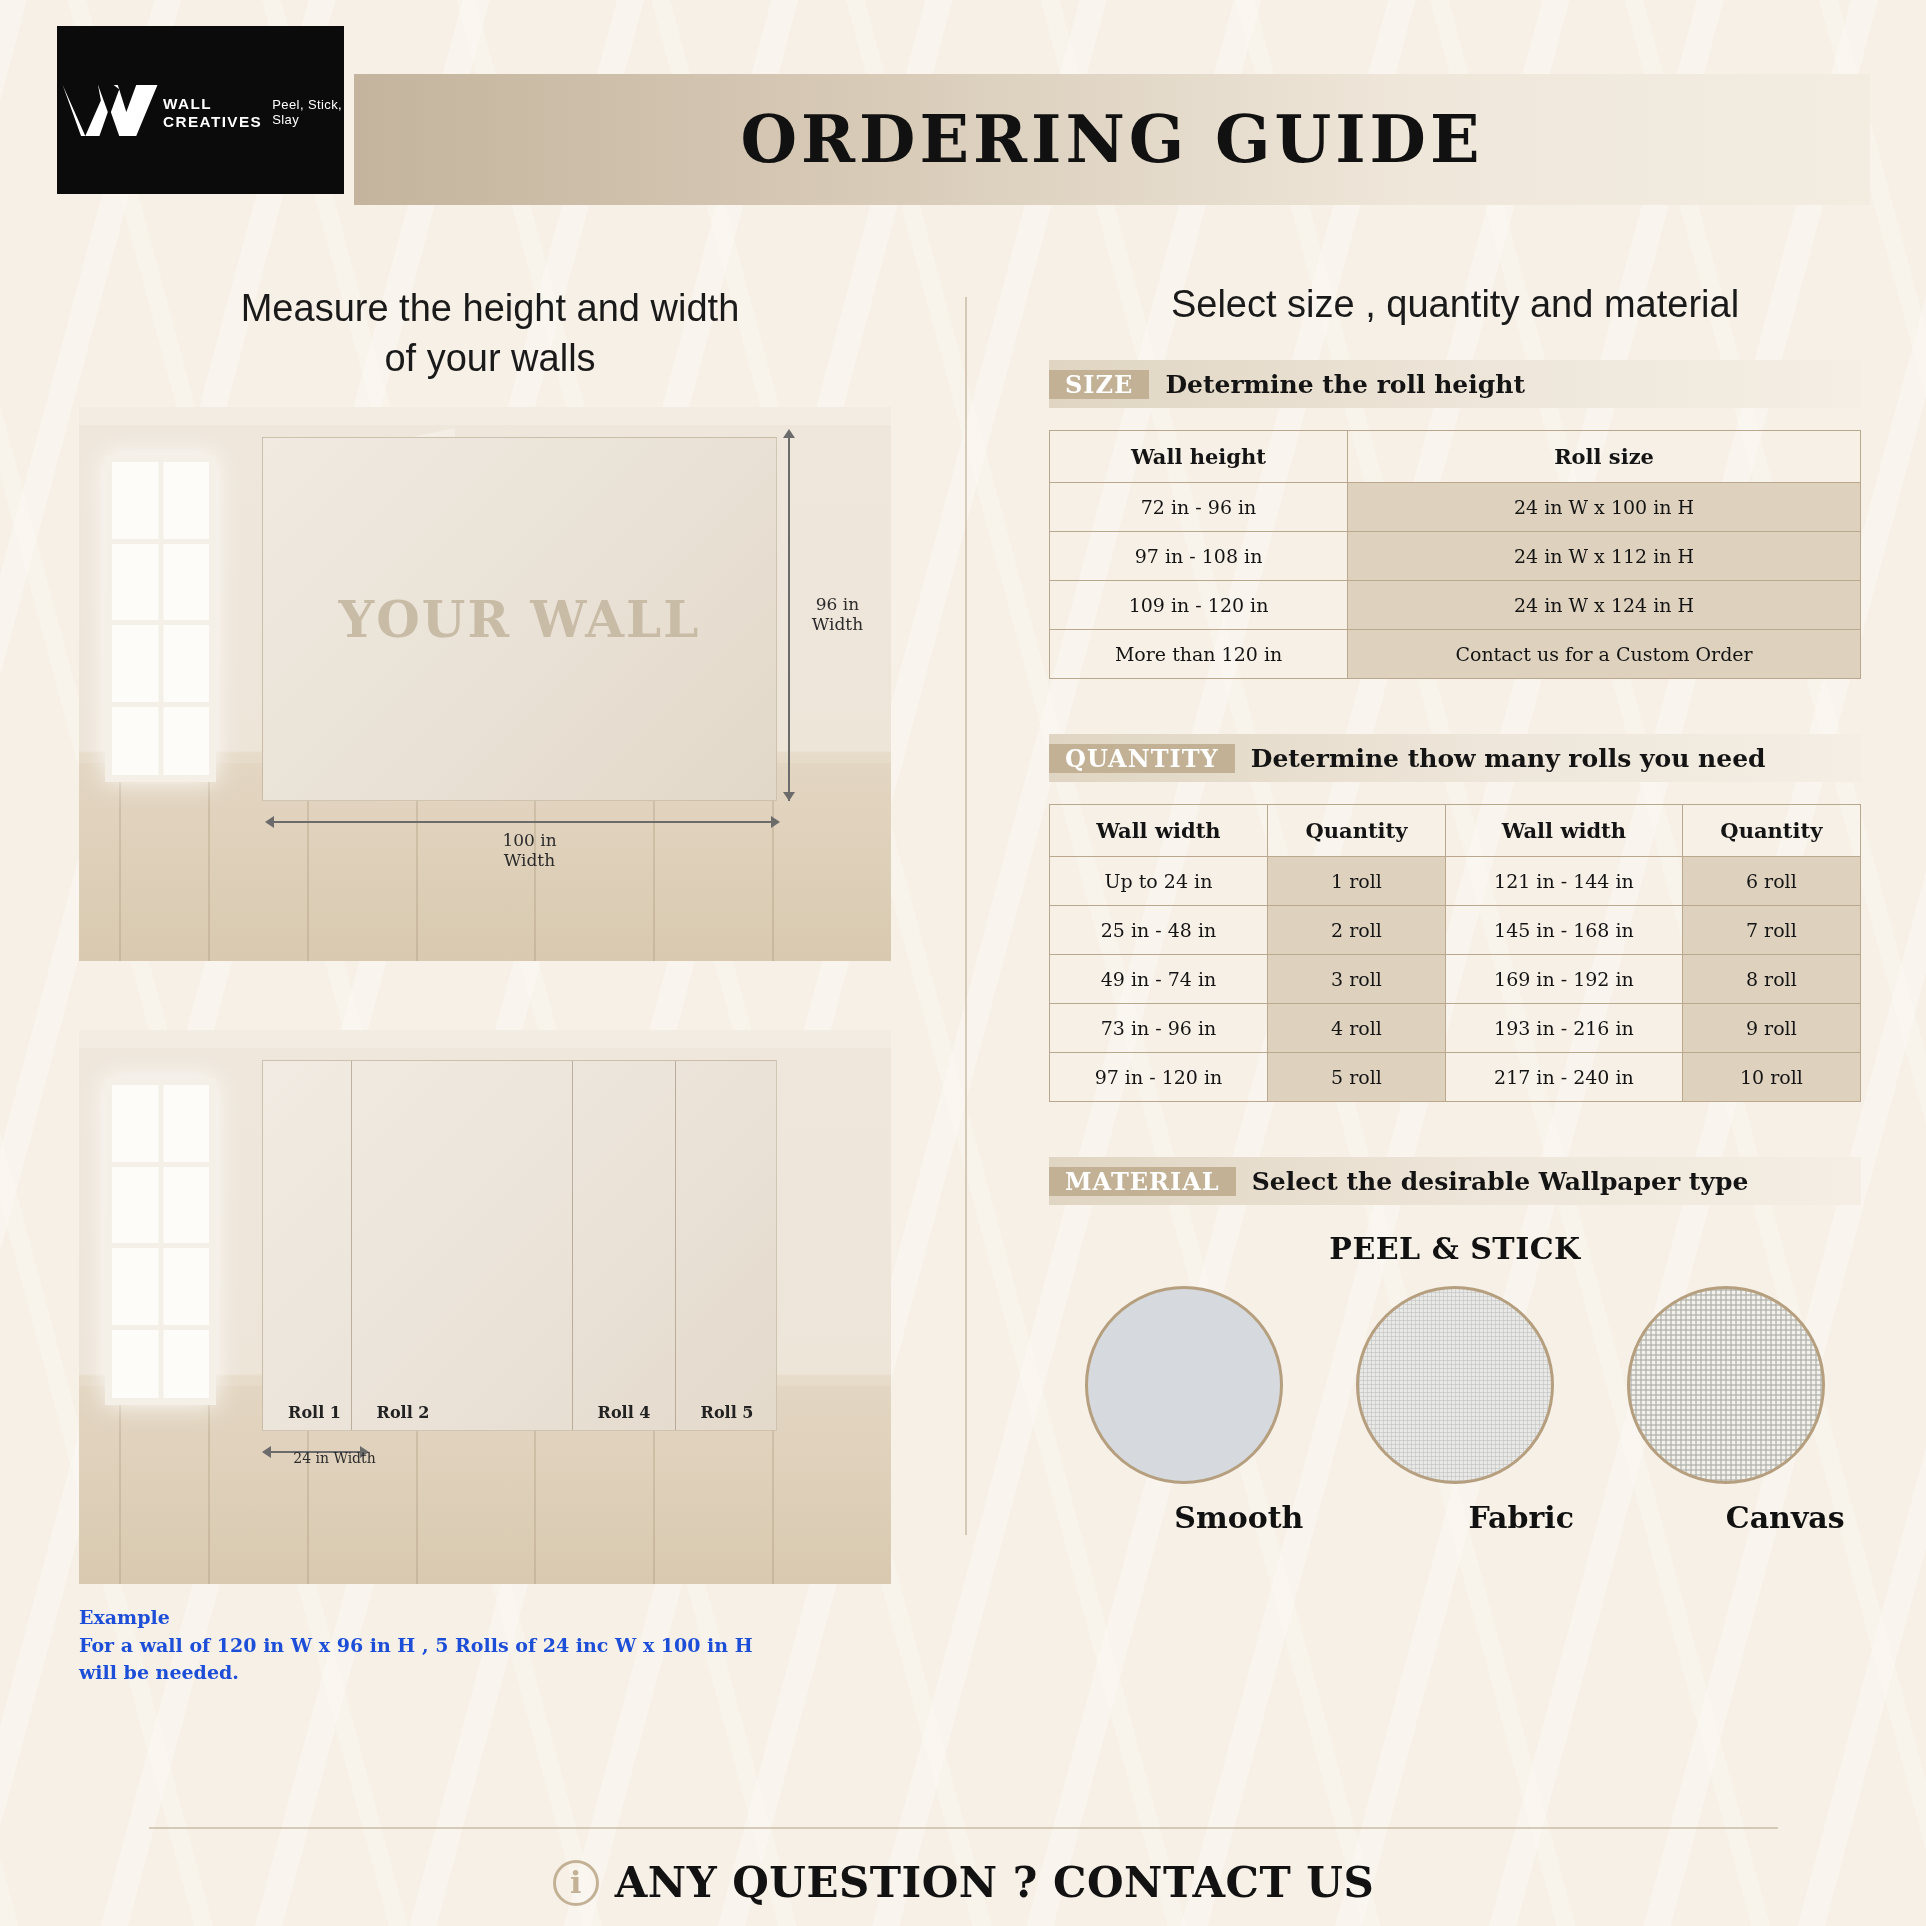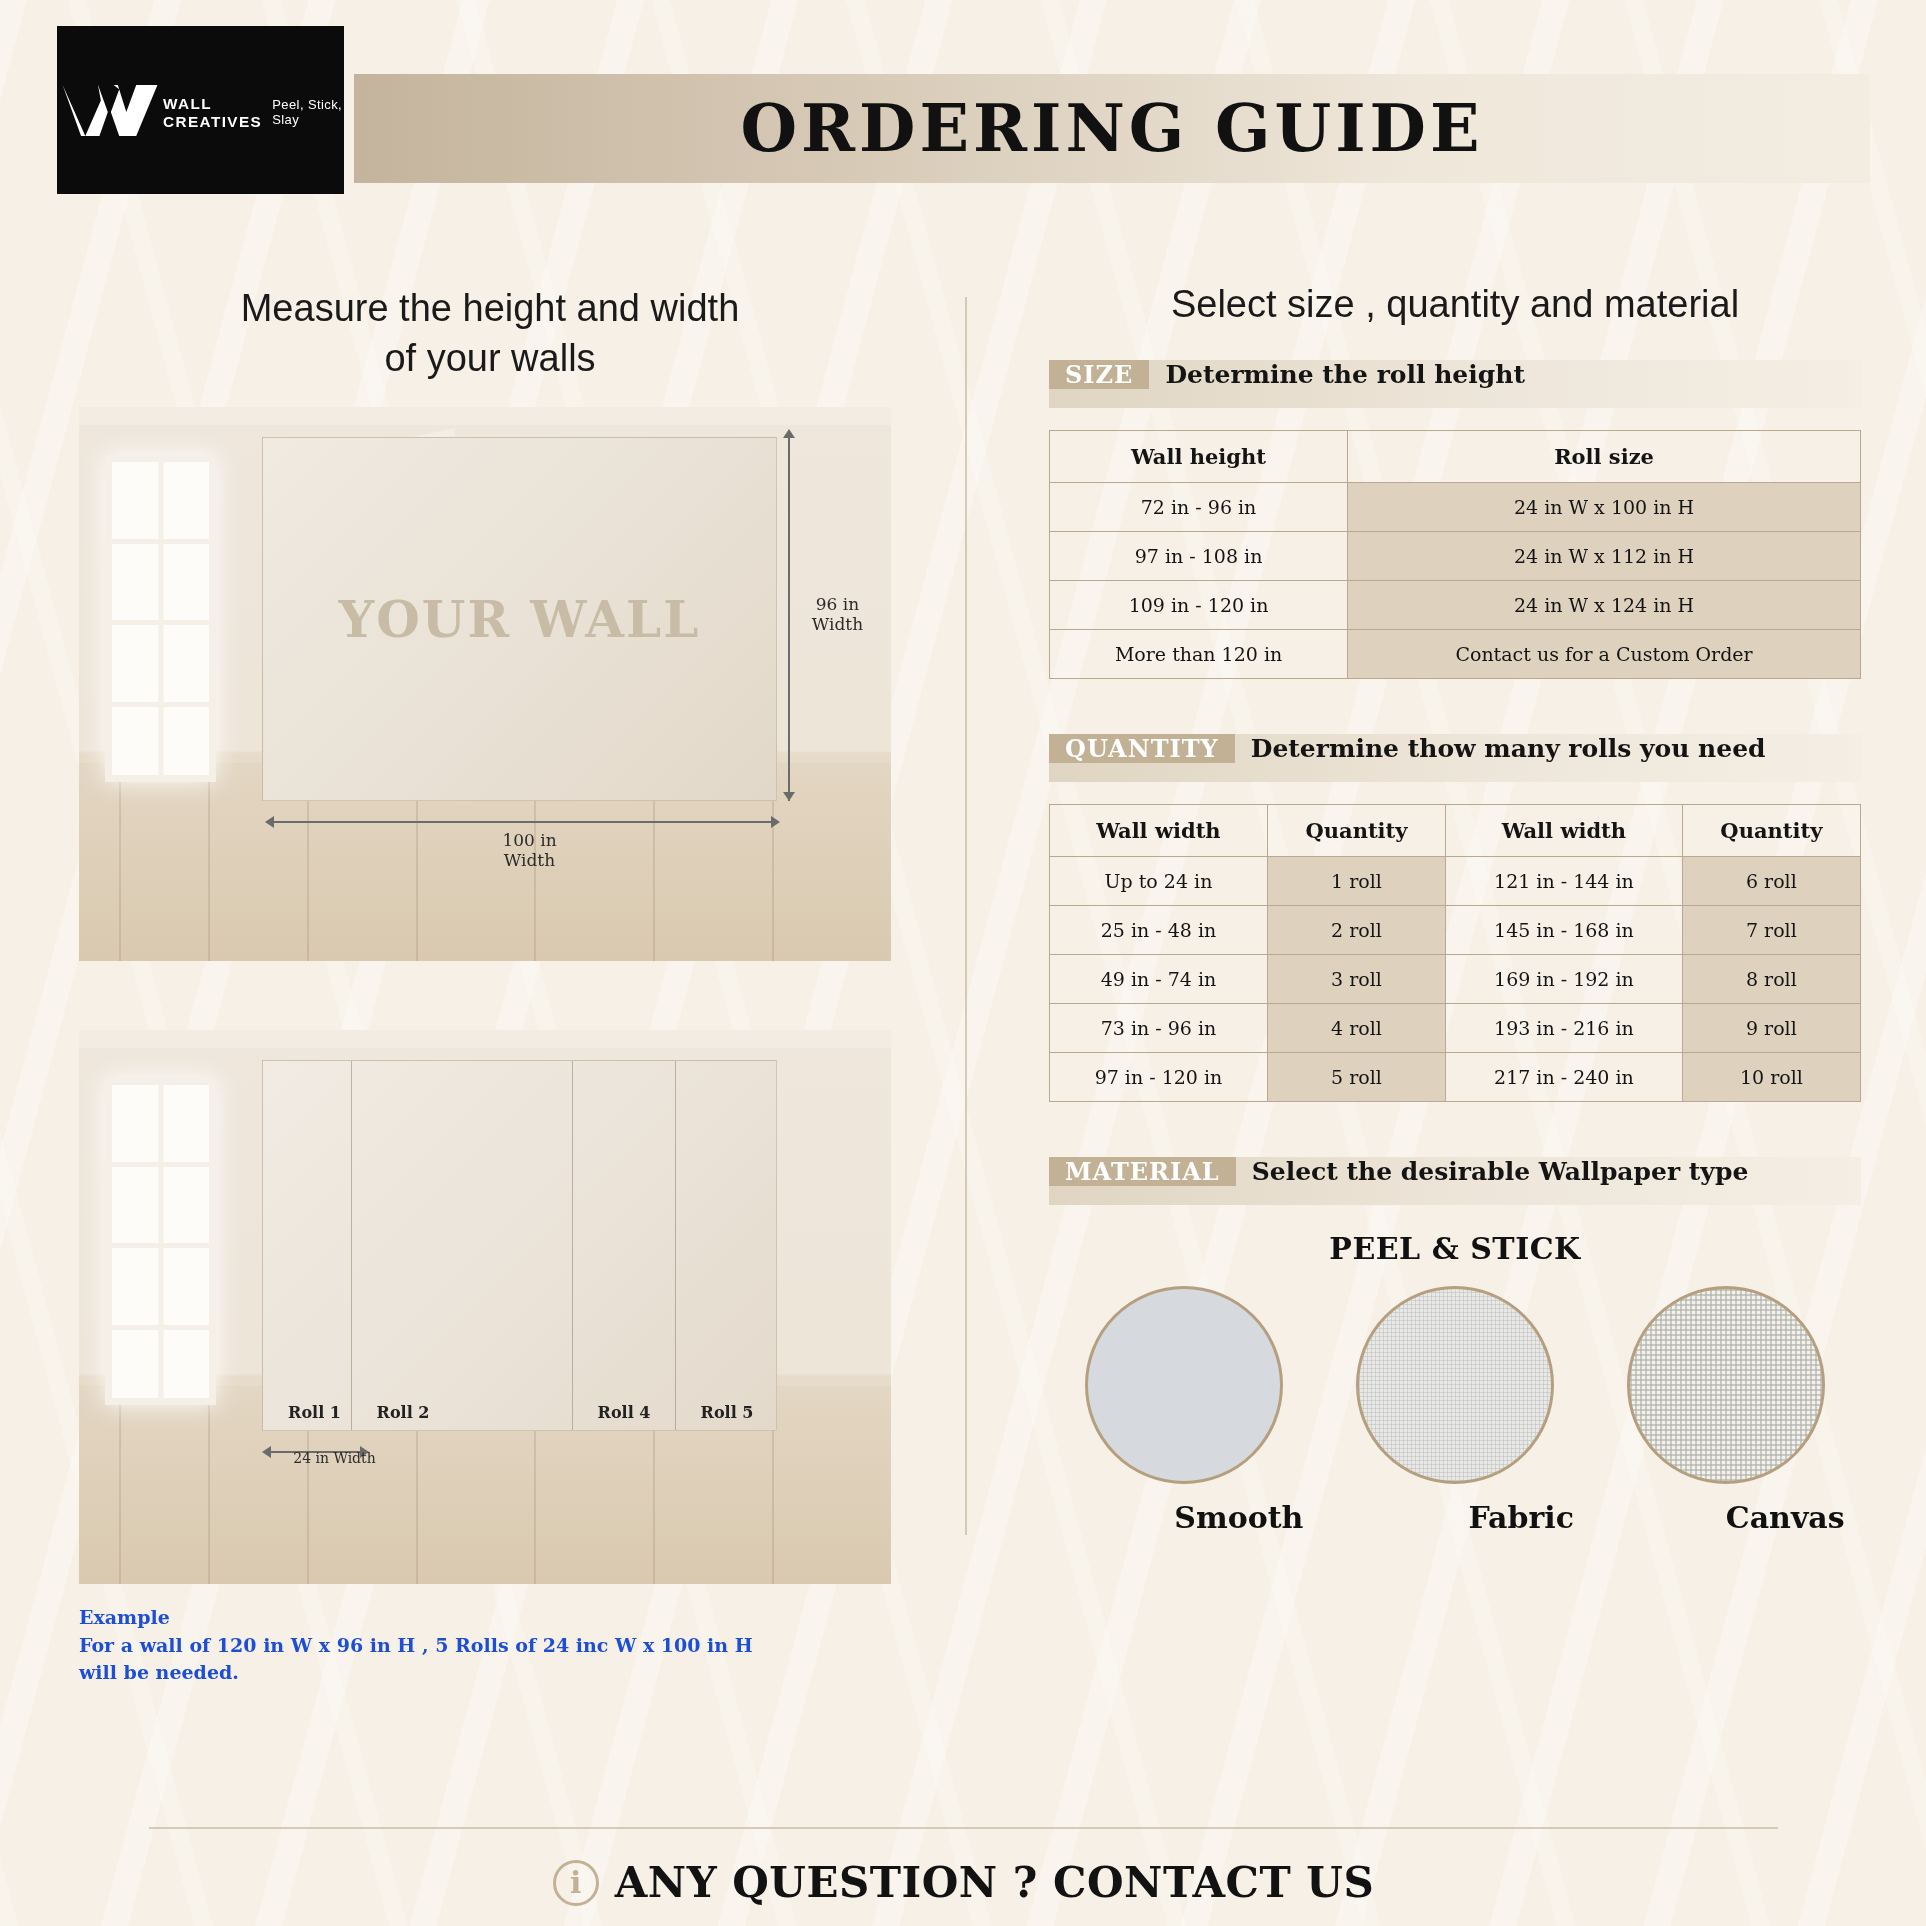--- a/index.html
+++ b/index.html
@@ -35,21 +35,21 @@
   }
   #logo-mark { width: 149px; height: 87px; }
   #logo-title {
     color: #fff; font-size: 15.3px; letter-spacing: 1.4px; font-weight: 700;
     margin-top: 6px;
   }
   #logo-sub {
     color: #fff; font-size: 13px; letter-spacing: 0.4px; margin-top: 3px;
   }
   #title-bar {
-    position: absolute; left: 297px; top: 48px; right: 0; height: 109px;
+    position: absolute; left: 297px; top: 48px; right: 0; height: 131px;
     background: linear-gradient(90deg, #c4b49d 0%, #d8cbb8 35%, #efe7da 70%, #f3ece1 100%);
     display: flex; align-items: center; justify-content: center;
   }
   #title-bar h1 {
     font-family: "DejaVu Serif", serif;
     font-size: 65px; font-weight: 700; letter-spacing: 4px; color: #111;
     line-height: 1;
   }
 
   
@@ -130,21 +130,21 @@
     position:absolute; left: 149px; right:149px; top: 1827px; height: 2px;
     background: rgba(170,150,120,.45);
   }
 
   
   #right-col { position: absolute; left: 1049px; top: 283px; width: 812px; }
   #right-heading {
     text-align: center; font-size: 38px; color: #1a1a1a; font-weight: 400;
   }
   .section-bar {
-    display: flex; align-items: flex-start; margin-top: 34px;
+    display: flex; align-items: center; margin-top: 34px;
     background: linear-gradient(90deg,#e0d5c2 0%, #eee6da 55%, #f4eee4 100%);
     height: 48px;
   }
   .section-bar .tag {
     background: #c3b195; color: #fff; font-family: "DejaVu Serif", serif;
     font-size: 24px; font-weight: 700; letter-spacing: 1px;
     display: flex; align-items: center; padding: 0 16px;
   }
   .section-bar .desc {
     display: flex; align-items: center; padding-left: 16px;

